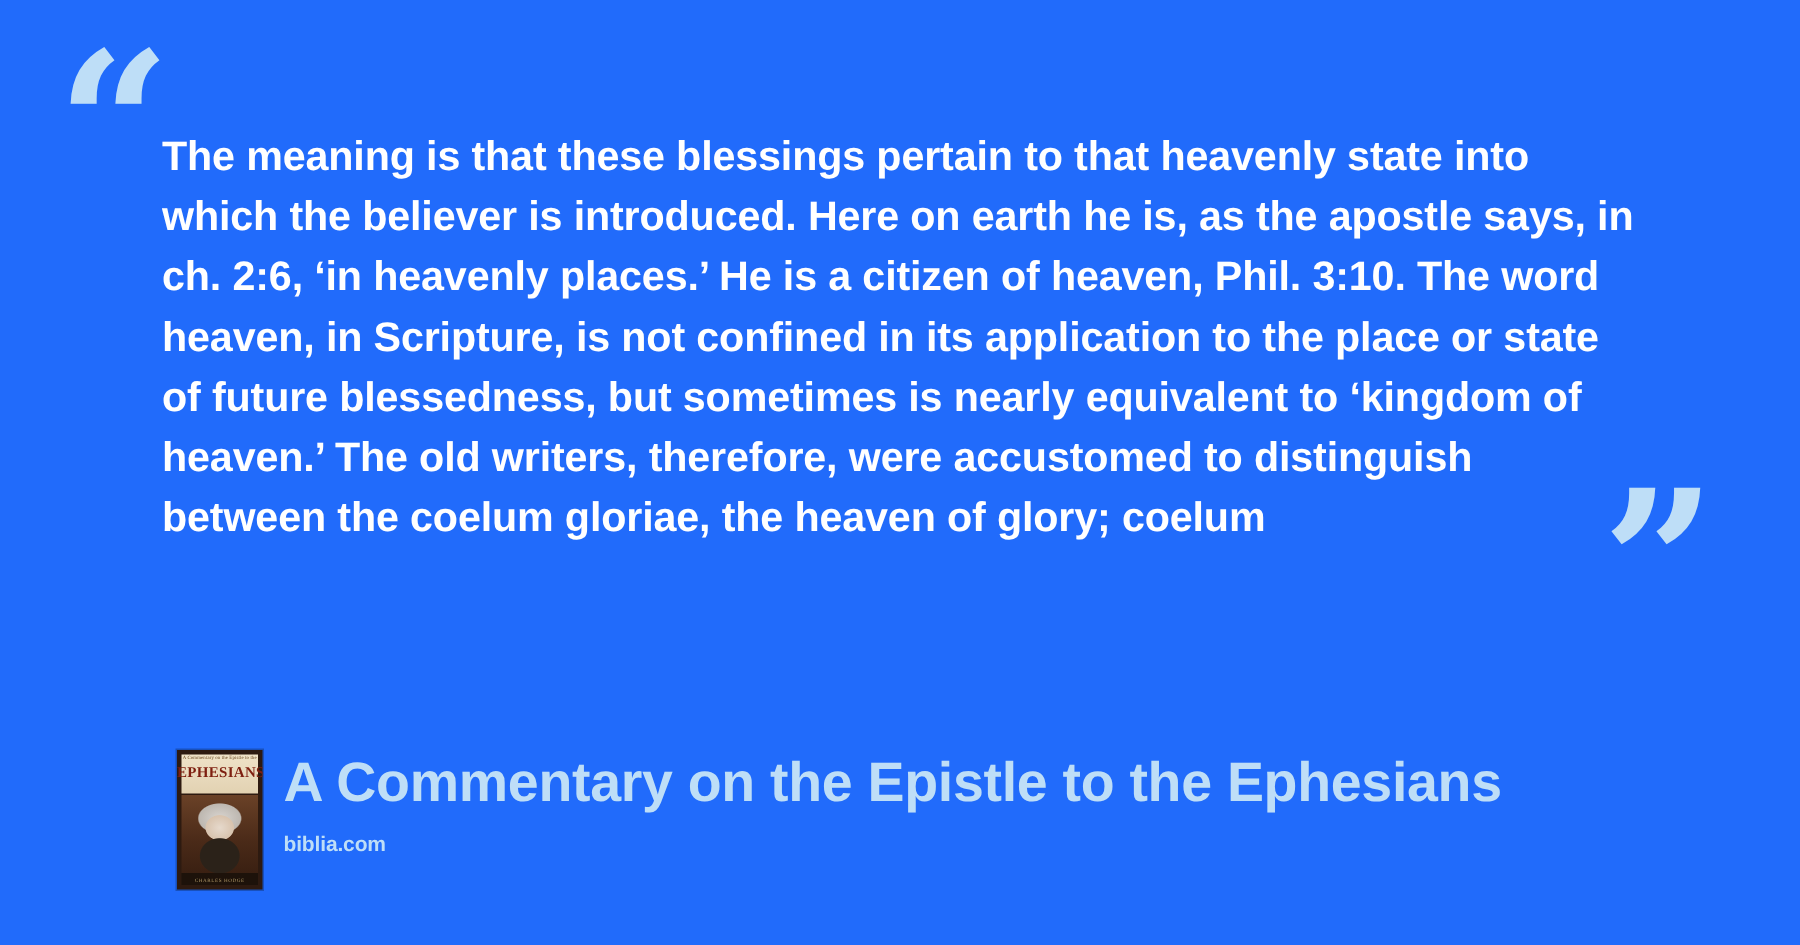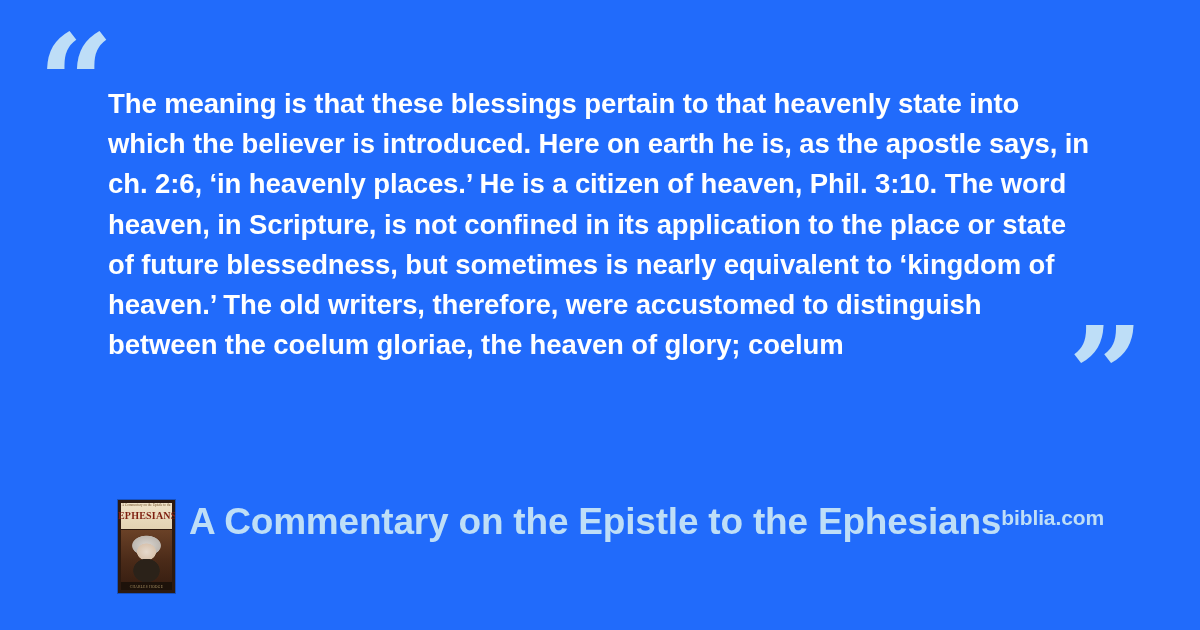--- a/index.html
+++ b/index.html
@@ -142,37 +142,38 @@
     text-align: center;
     font-family: "Liberation Serif", serif;
     font-size: 3.4px;
     color: #b09968;
     letter-spacing: 0.4px;
     line-height: 1;
   }
 
   .footer-text {
     display: flex;
+    flex-direction: column;
     justify-content: flex-start;
   }
   .book-title {
     margin: 0;
     color: #bedef7;
     font-family: "Liberation Sans", sans-serif;
     font-weight: 700;
     font-size: 37px;
     line-height: 44px;
     letter-spacing: -0.2px;
   }
   .site-name {
     margin: 6px 0 0 0;
     color: #bedef7;
     font-family: "Liberation Sans", sans-serif;
     font-weight: 700;
-    font-size: 21px;
+    font-size: 14px;
     line-height: 24px;
     letter-spacing: -0.1px;
   }
 </style>
 </head>
 <body>
 
 <div class="card">
 
   <span class="quote-mark quote-mark-open">“</span>

